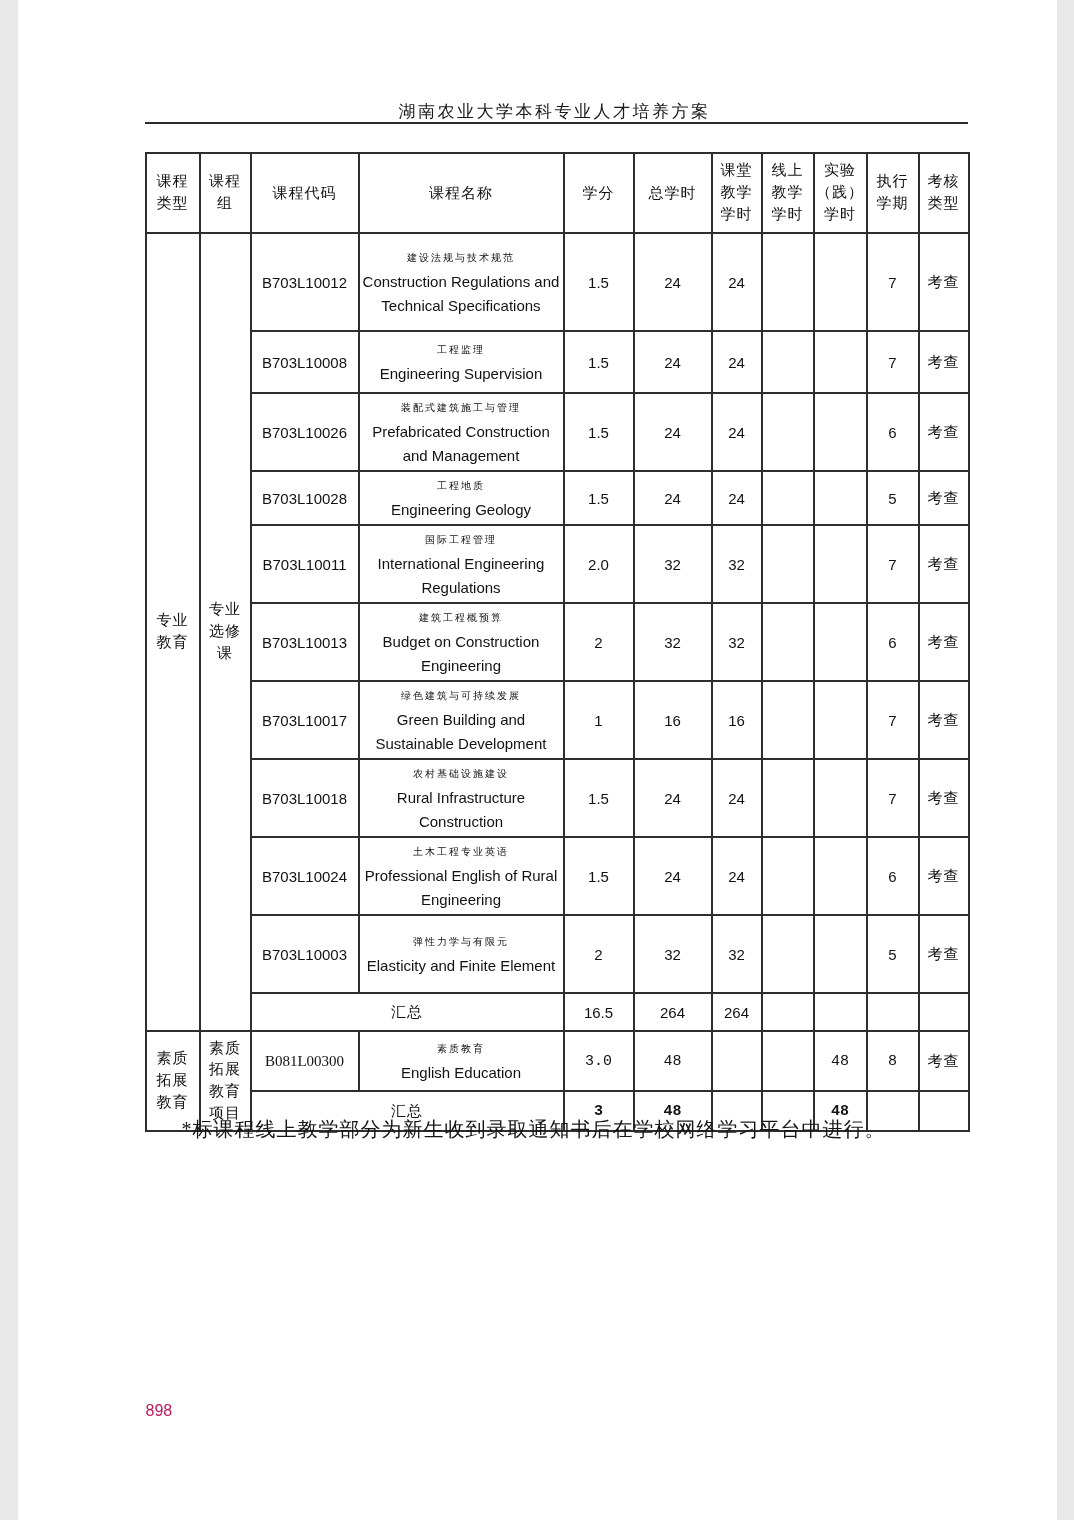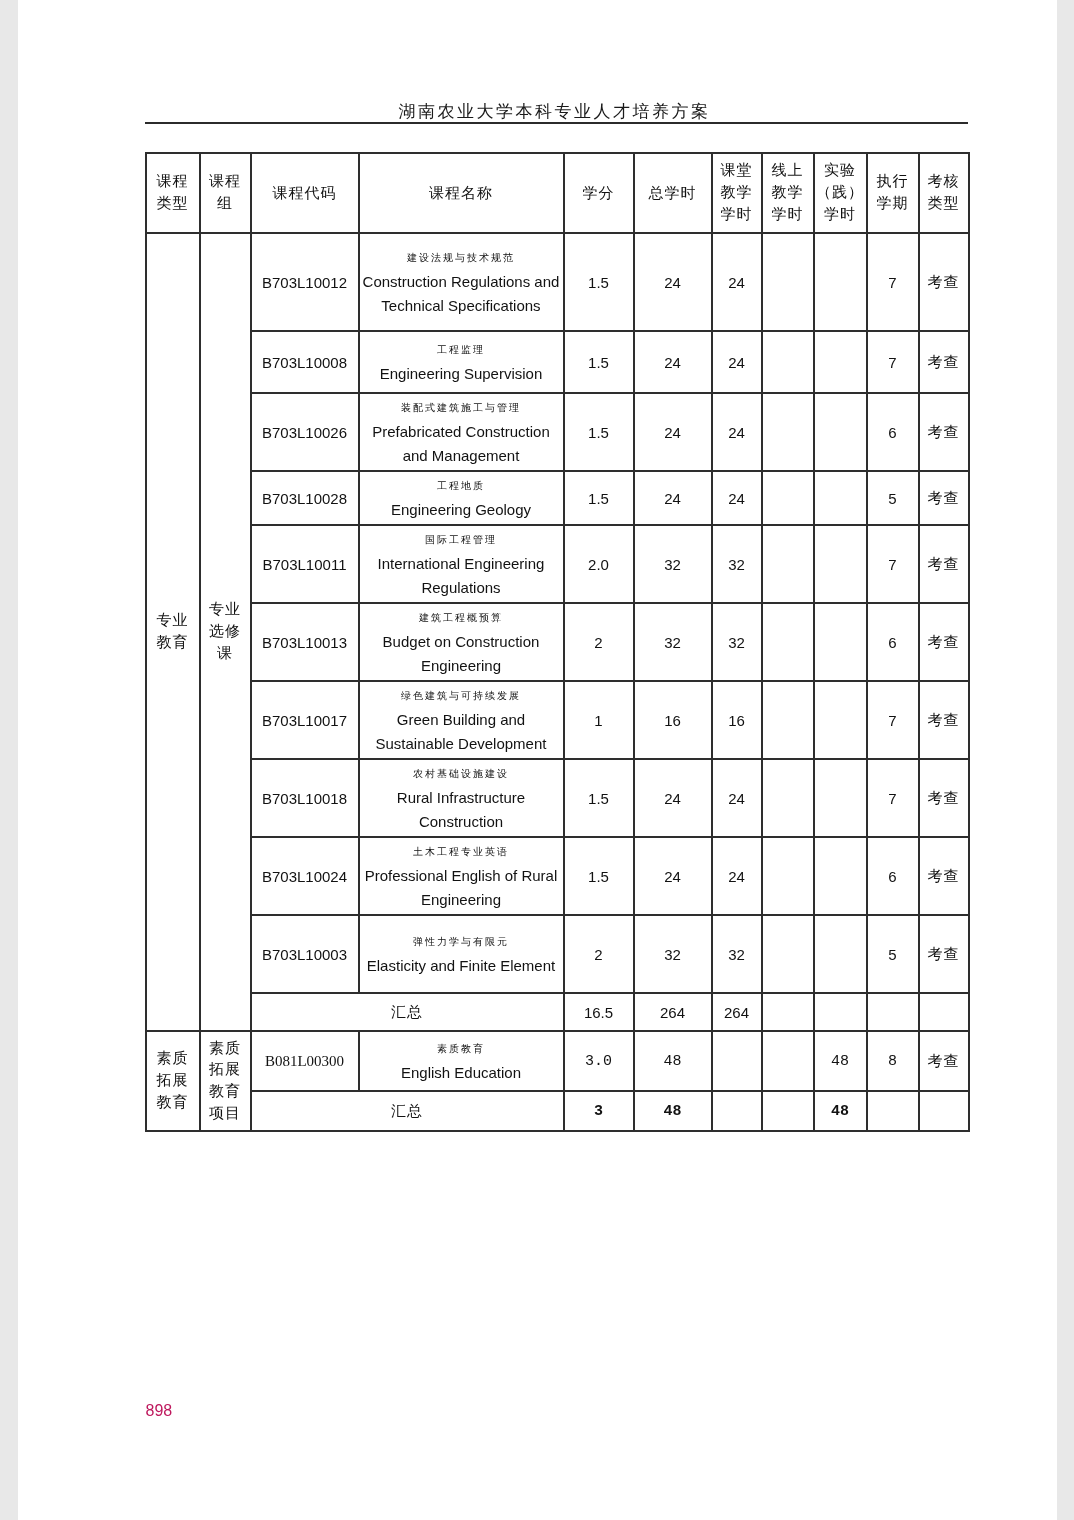--- a/index.html
+++ b/index.html
@@ -288,15 +288,16 @@
       <td></td>
       <td></td>
       <td class="serif-num bold">48</td>
       <td></td>
       <td></td>
     </tr>
 
   </tbody>
     </table>
 
+  <div class="footnote">*标课程线上教学部分为新生收到录取通知书后在学校网络学习平台中进行。</div>
   <div class="page-number">898</div>
 
 </div>
 
 </body></html>

